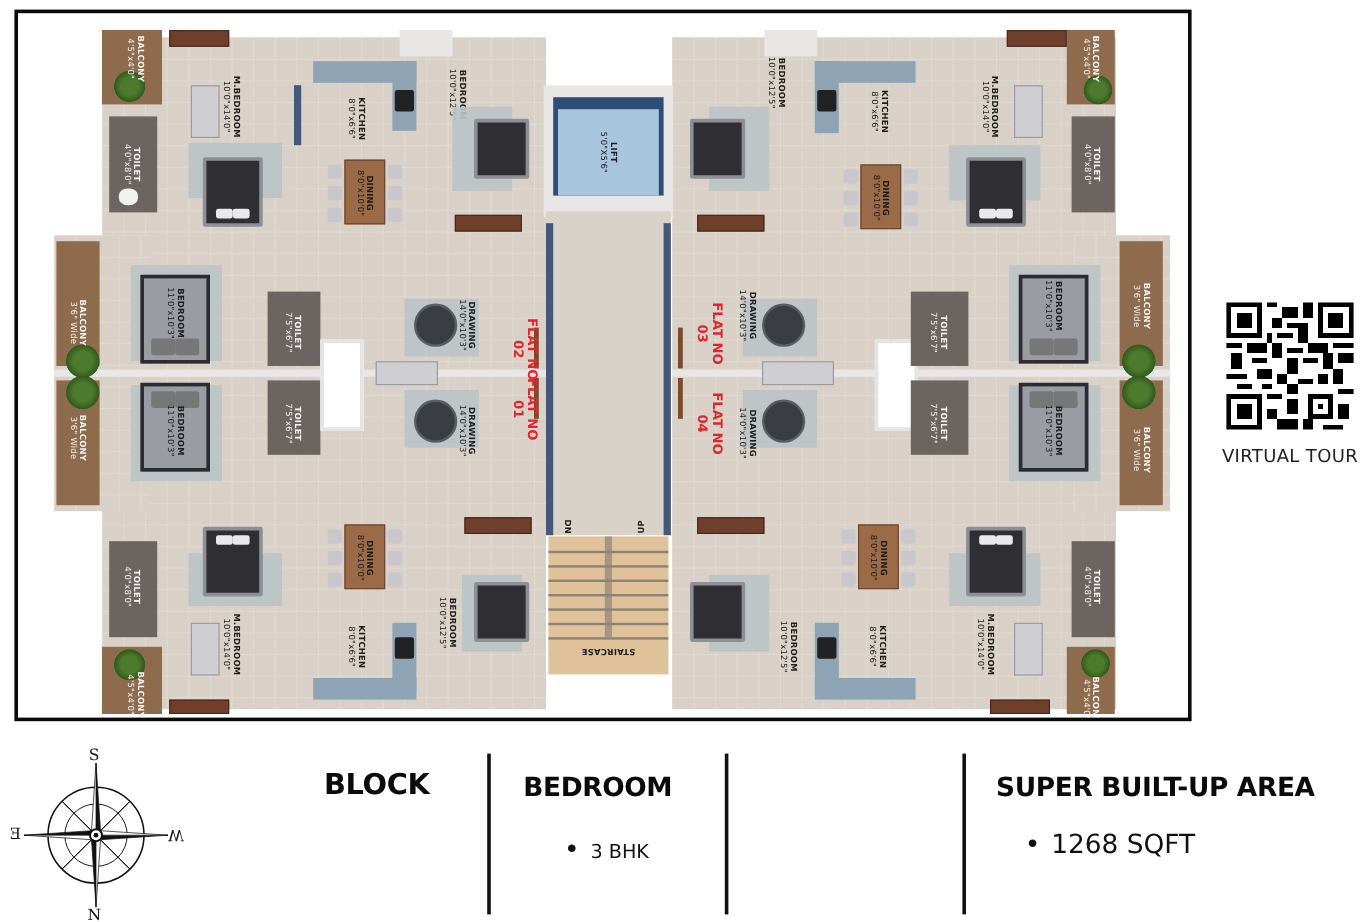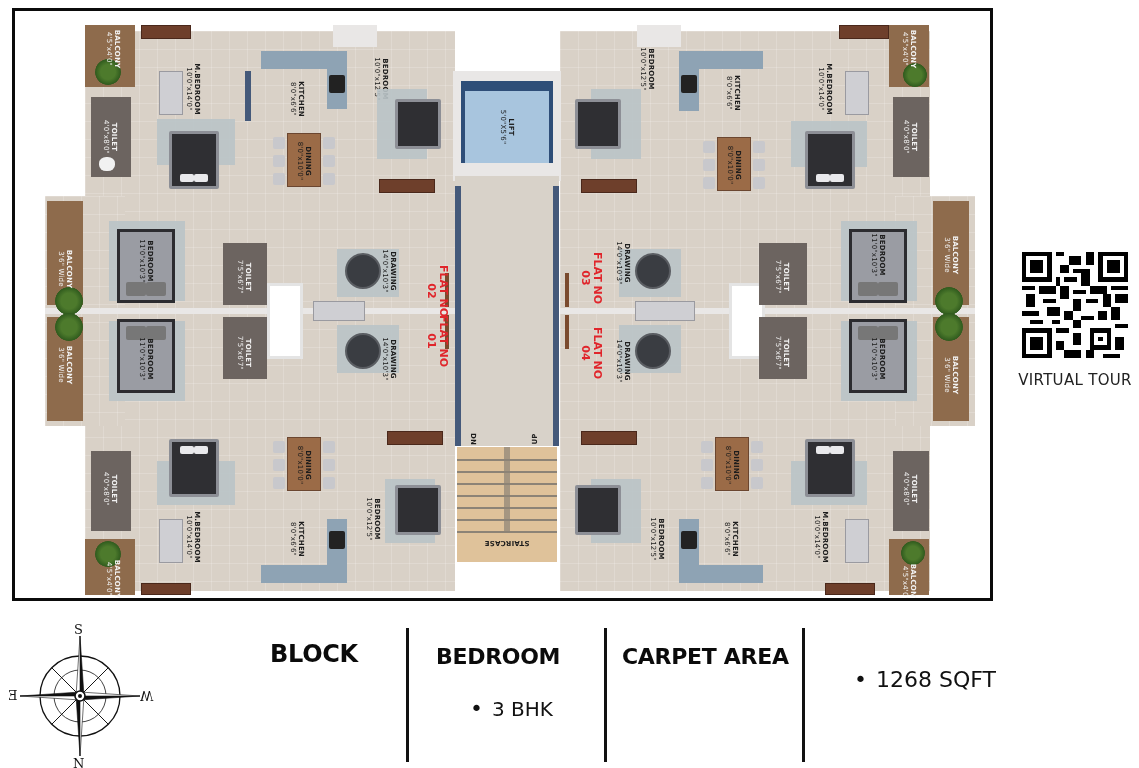--- a/index.html
+++ b/index.html
@@ -502,27 +502,27 @@
 </div>
 
 <div class="info-col" style="left:270px;top:640px;">
   <div class="info-head">BLOCK</div>
 </div>
 <div class="vdiv" style="left:406px;"></div>
 
 <div class="info-col" style="left:436px;top:644px;">
   <div class="info-head" style="font-size:22px;">BEDROOM</div>
   <ul class="info-list" style="margin-top:22px;margin-left:34px;">
-    <li style="font-size:20px;">3 BHK</li>
+    <li style="font-size:16px;">3 BHK</li>
   </ul>
 </div>
 <div class="vdiv" style="left:604px;"></div>
 
 <div class="info-col" style="left:622px;top:644px;">
-  <div class="info-head" style="font-size:22px;">CARPET AREA</div>
 </div>
 <div class="vdiv" style="left:802px;"></div>
 
 <div class="info-col" style="left:830px;top:644px;">
+  <div class="info-head" style="font-size:22px;">SUPER BUILT-UP AREA</div>
   <ul class="info-list" style="margin-left:24px;">
     <li>1268 SQFT</li>
   </ul>
 </div>
 
 </body></html>

